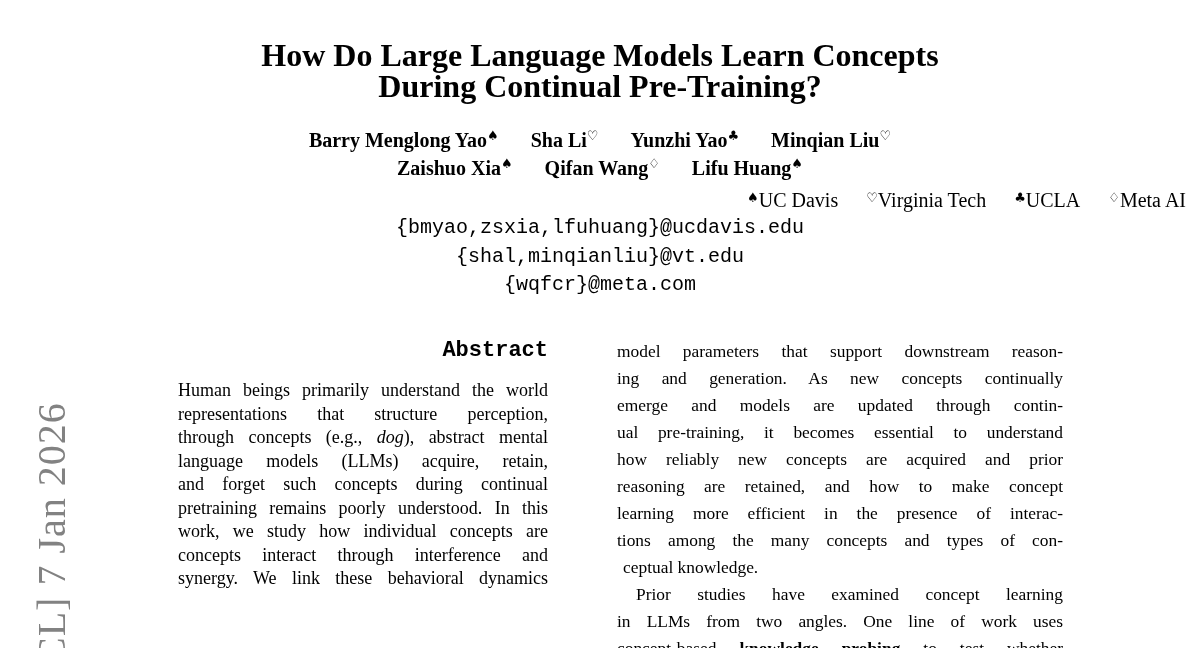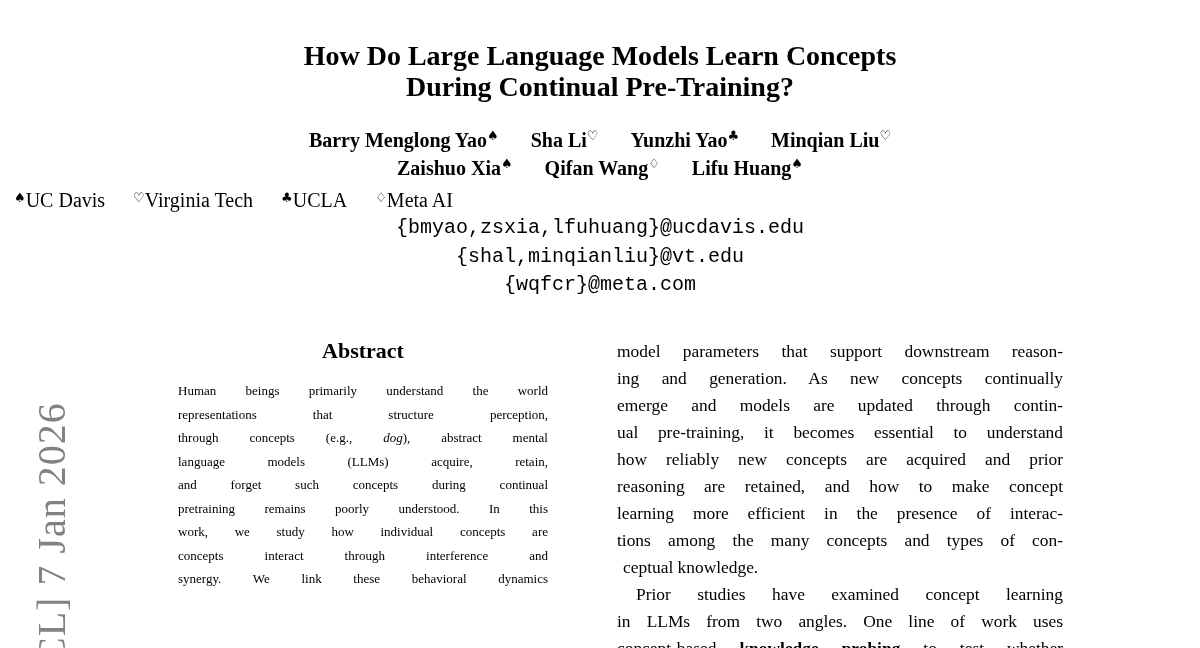--- a/index.html
+++ b/index.html
@@ -23,21 +23,21 @@
     line-height: 44px;
     letter-spacing: 1px;
     color: #828282;
     white-space: nowrap;
     font-family: "Liberation Serif", "DejaVu Serif", serif;
   }
   .title {
     position: absolute;
     top: 40px; left: 0; right: 0;
     text-align: center;
-    font-size: 28px;
+    font-size: 32px;
     font-weight: bold;
     line-height: 31px;
   }
   .title .tline { display: block; }
   .authors {
     position: absolute;
     top: 126px; left: 0; right: 0;
     text-align: center;
     font-size: 20px;
     font-weight: bold;
@@ -47,46 +47,47 @@
   sup.sym {
     font-family: "DejaVu Sans", sans-serif;
     font-weight: normal;
     font-size: 13px;
     vertical-align: 7px;
     line-height: 0;
   }
   .affils {
     position: absolute;
     top: 188px; left: 0; right: 0;
-    text-align: left;
+    text-align: right;
     font-size: 20px;
     line-height: 24px;
   }
   .affil { margin: 0 14px; white-space: nowrap; }
   .affil sup.sym { vertical-align: 5px; }
   .emails {
     position: absolute;
     top: 214px; left: 0; right: 0;
     text-align: center;
     font-family: "Liberation Mono", "DejaVu Sans Mono", monospace;
     font-size: 20px;
     line-height: 28.5px;
   }
   .col-left {
     position: absolute;
     left: 178px; top: 338px; width: 370px;
   }
   .abs-head {
-    text-align: center;
+    text-align: right;
     font-size: 22px;
     font-weight: bold;
     line-height: 26px;
     margin-bottom: 15px;
+    font-family: Liberation Mono, monospace;
   }
-  .abs-body { font-size: 13px; line-height: 23.5px; }
+  .abs-body { font-size: 18px; line-height: 23.5px; }
   .col-right {
     position: absolute;
     left: 617px; top: 338px; width: 446px;
     font-size: 17.4px;
     line-height: 27px;
   }
   .jline { text-align: justify; text-align-last: justify; white-space: nowrap; }
   .lline { text-align: left; margin-left: 6px; }
   .indent { text-indent: 19px; }
   .it { font-style: italic; }

